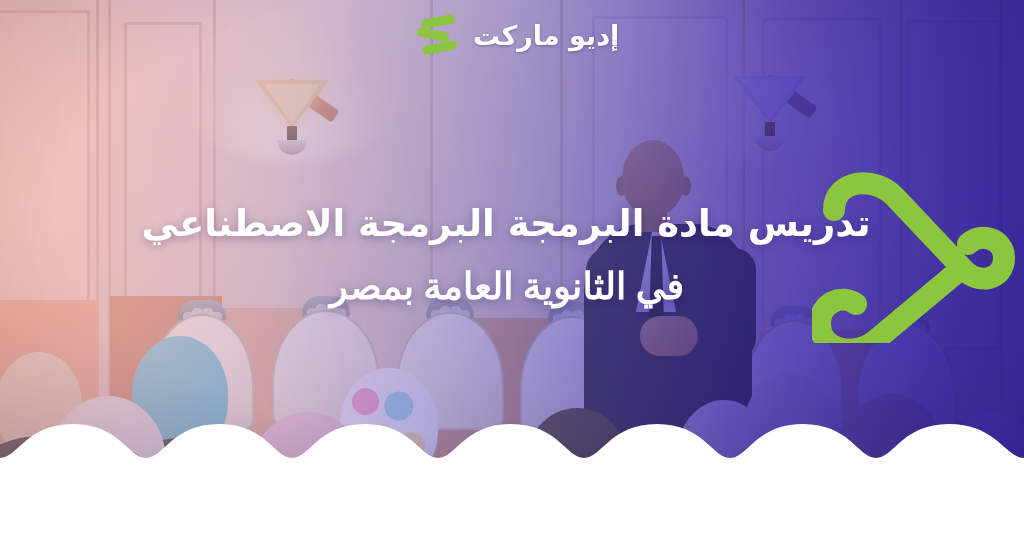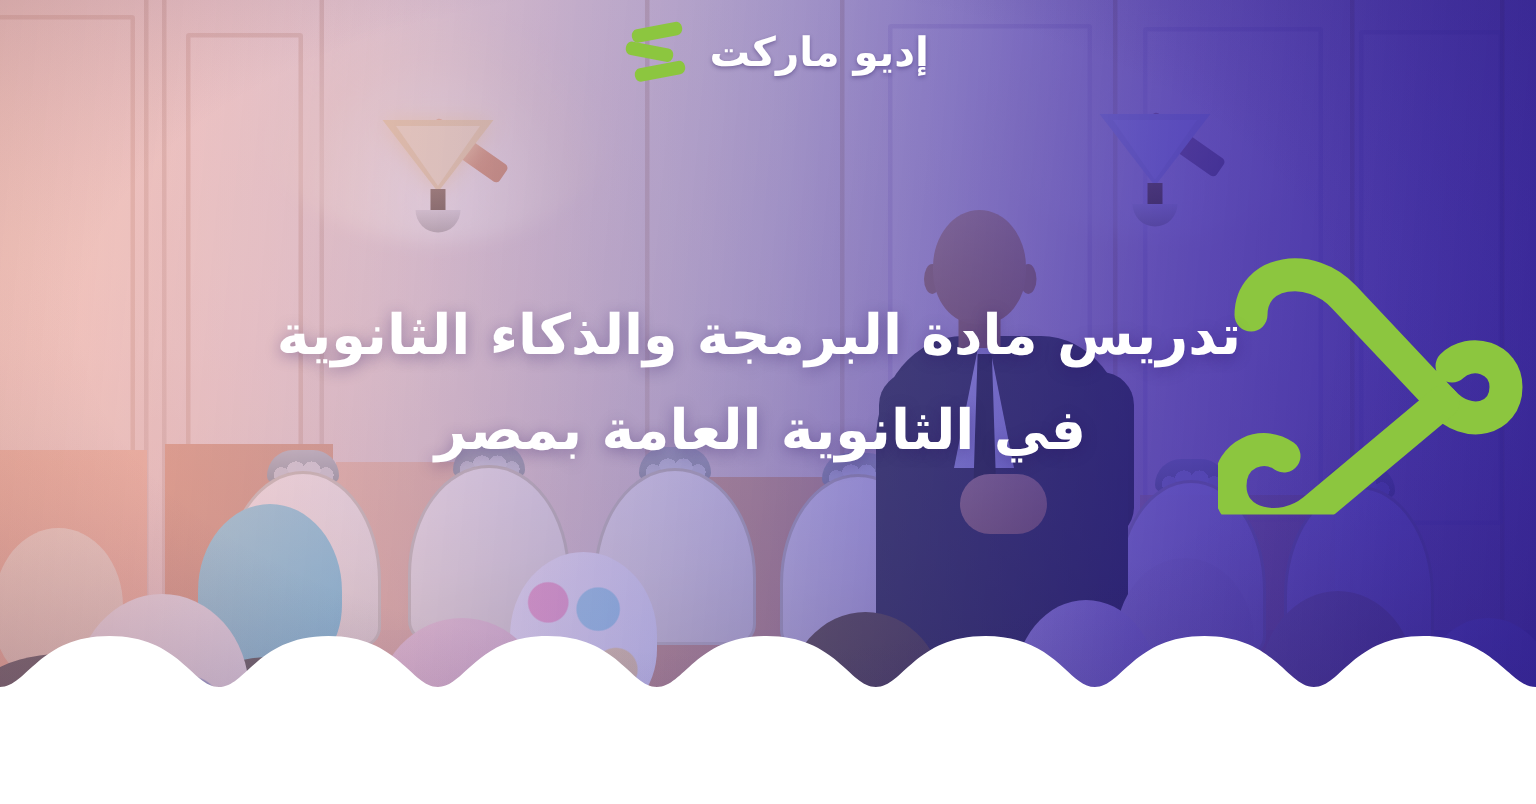--- a/index.html
+++ b/index.html
@@ -233,21 +233,21 @@
     position:absolute; left:0; top:192px; width:1024px;
     direction:rtl; text-align:center;
     color:#ffffff;
     font-weight:bold;
     font-size:37px;
     line-height:63px;
     letter-spacing:0px;
     text-shadow:0 2px 10px rgba(40,18,95,.35);
   }
   .headline .l1 { display:block; padding-right:12px; }
-  .headline .l2 { display:block; padding-right:10px; }
+  .headline .l2 { display:block; padding-right:10px;font-family:Liberation Serif, serif; }
 
   
   .wave { position:absolute; left:0; bottom:0; width:1024px; height:70px; display:block; }
 </style>
 </head>
 <body>
 
 <div id="banner">
 
   <div class="photo">
@@ -393,21 +393,21 @@
   <div class="logo">
     <span class="logo-text">إديو ماركت</span>
     <span class="logo-mark">
       <i></i>
         <i></i>
         <i></i>
     </span>
   </div>
 
   <div class="headline">
-    <span class="l1">تدريس مادة البرمجة والذكاء الثانوية</span>
+    <span class="l1">تدريس مادة البرمجة البرمجة الاصطناعي</span>
     <span class="l2">في الثانوية العامة بمصر</span>
   </div>
 
   <svg class="wave" viewBox="0 0 1024 70" preserveAspectRatio="none">
     <path d="M0,44
              C 18,44 26,10 73,10
              C 120,10 128,44 146,44
              C 164,44 172,10 219,10
              C 266,10 274,44 292,44
              C 310,44 318,10 365,10

